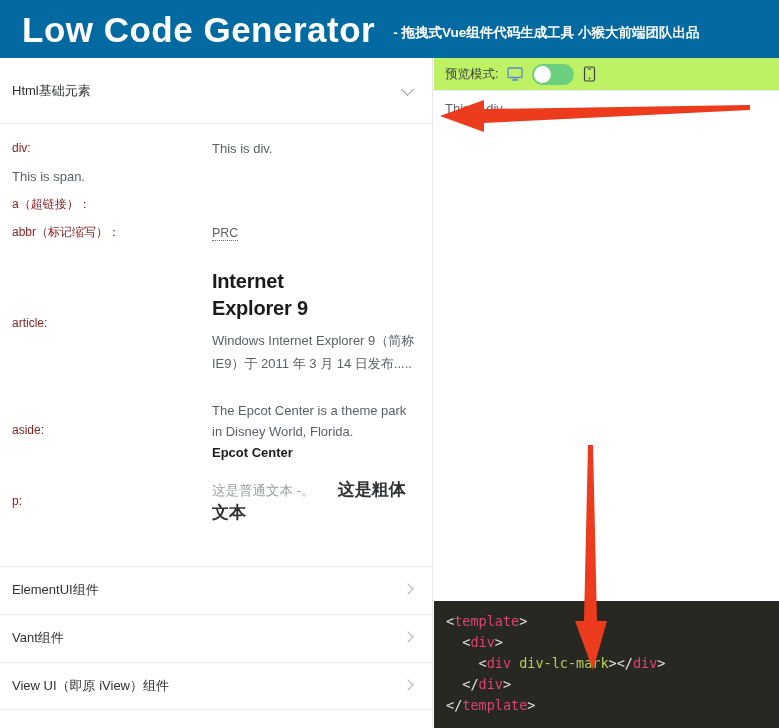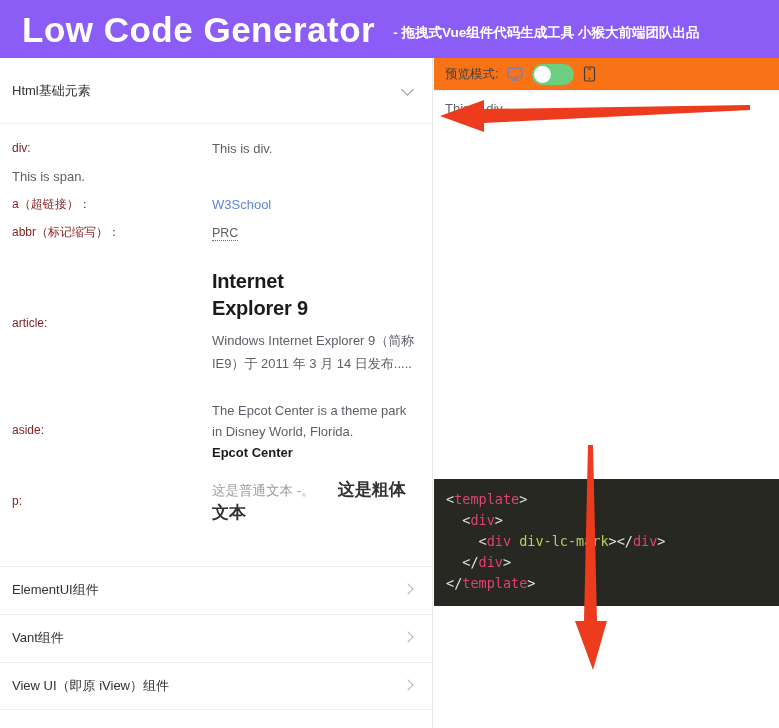--- a/index.html
+++ b/index.html
@@ -16,21 +16,21 @@
     width: 779px;
     height: 728px;
     background: #ffffff;
   }
 
   
   .banner {
     position: absolute;
     left: 0; top: 0;
     width: 779px; height: 58px;
-    background: #8b5cf6;
+    background: #0369a1;
     display: flex;
     align-items: center;
     overflow: hidden;
   }
   .banner-title {
     color: #ffffff;
     font-size: 35px;
     font-weight: 700;
     letter-spacing: 0.5px;
     margin-left: 22px;
@@ -165,22 +165,22 @@
     font-size: 13px;
     color: #303133;
   }
   .list-item:last-of-type { border-bottom: 1px solid #ebeef5; }
 
   
   .right-panel {
     position: absolute;
     left: 434px; top: 58px;
     width: 345px;
-    height: 548px;
-    background: #f97316;
+    height: 670px;
+    background: #bef264;
     overflow: hidden;
   }
   .mode-bar {
     height: 33px;
     display: flex;
     align-items: center;
     padding-left: 11px;
     border-bottom: 1px solid #ebeef5;
     gap: 9px;
   }
@@ -260,21 +260,20 @@
         <div class="lbl">div:</div>
         <div class="val">This is div.</div>
       </div>
 
       <div class="row">
         <div class="val">This is span.</div>
       </div>
 
       <div class="row">
         <div class="lbl">a（超链接）：</div>
-        <div class="val"><a href="#">W3School</a></div>
       </div>
 
       <div class="row">
         <div class="lbl">abbr（标记缩写）：</div>
         <div class="val"><abbr>PRC</abbr></div>
       </div>
 
       <div class="sep-space"></div>
 
       <div class="row tall">

